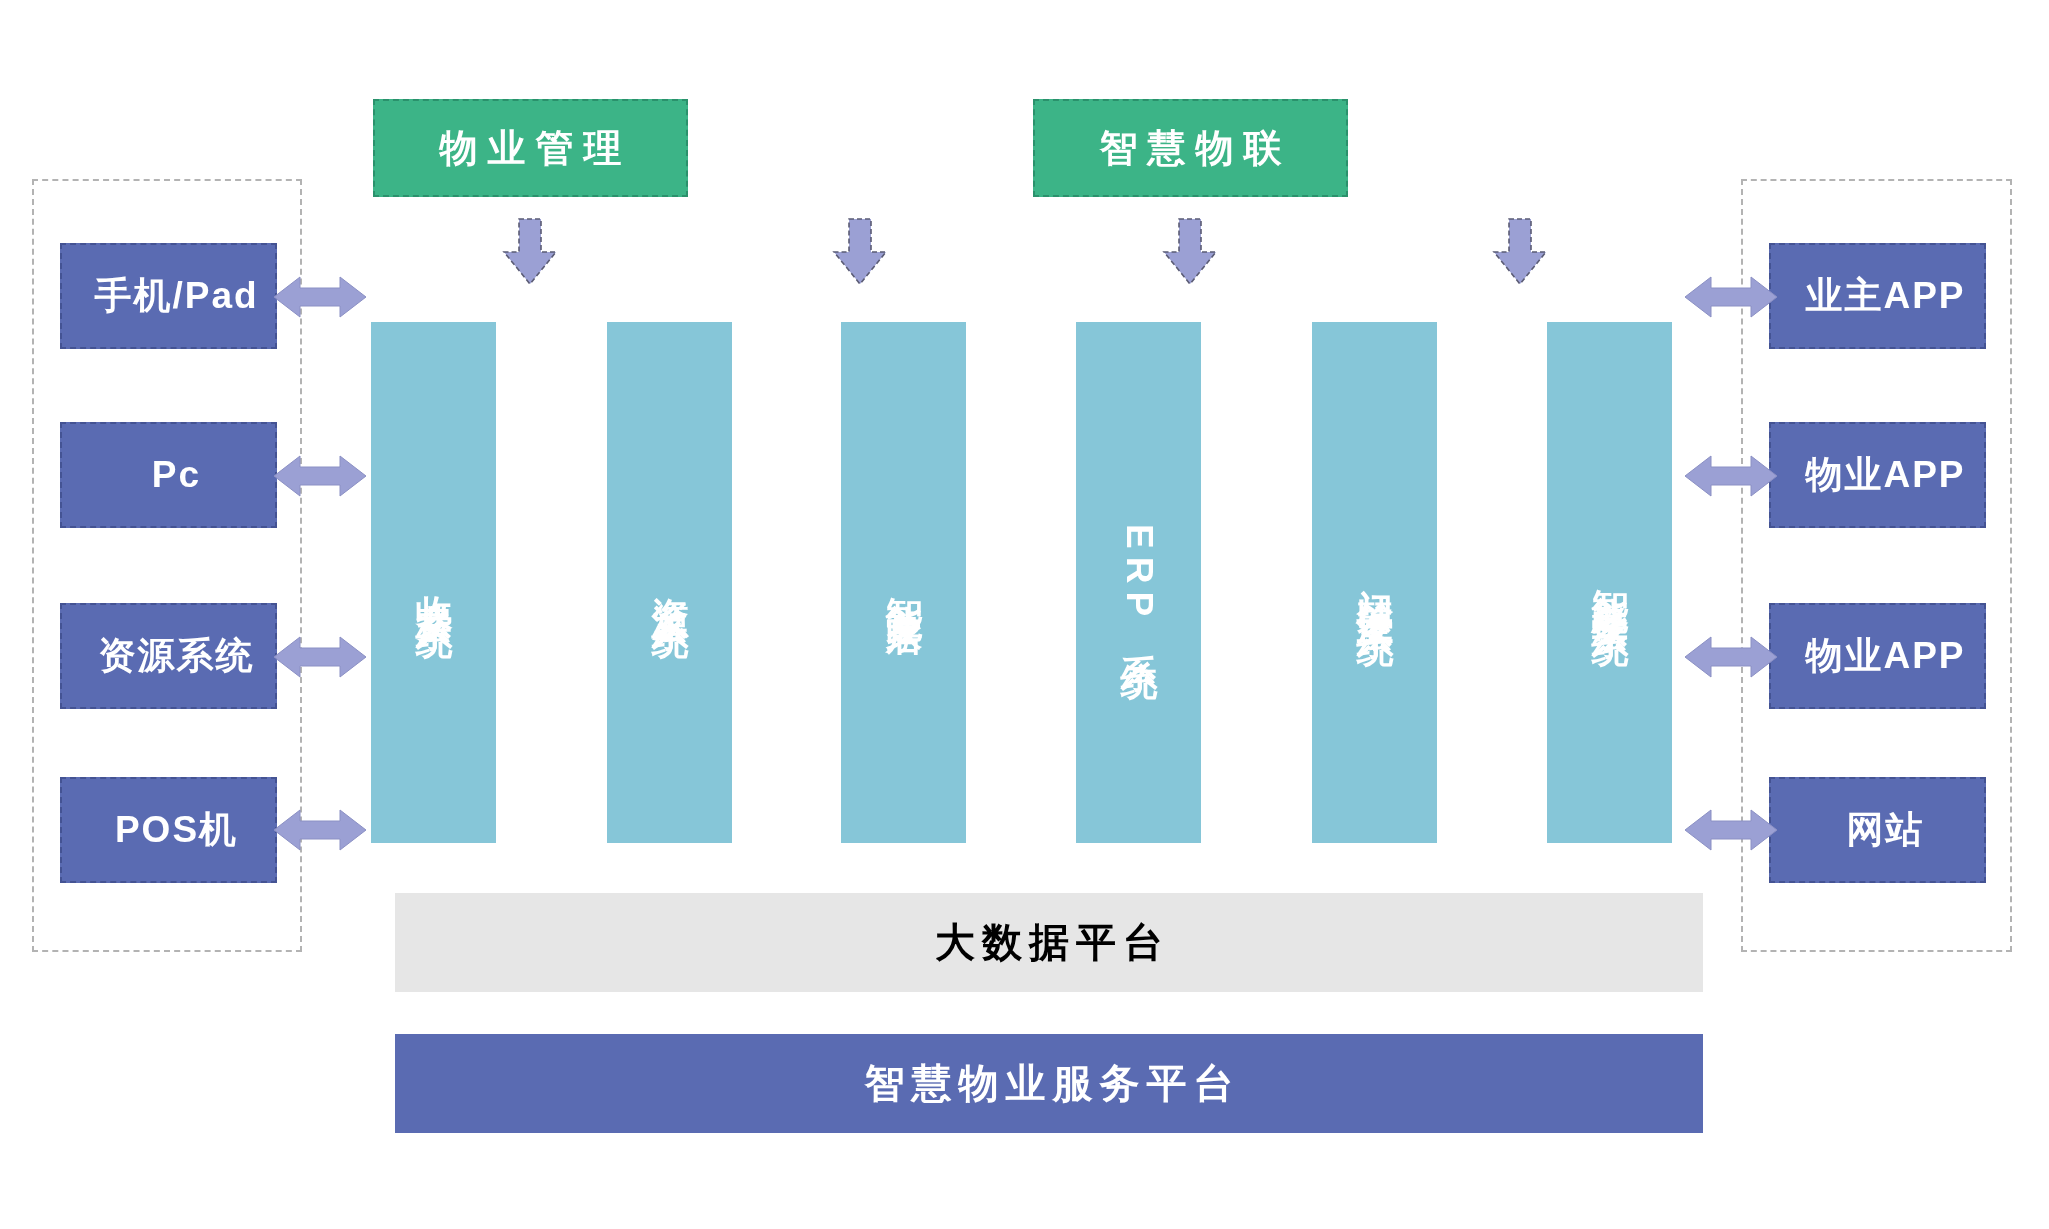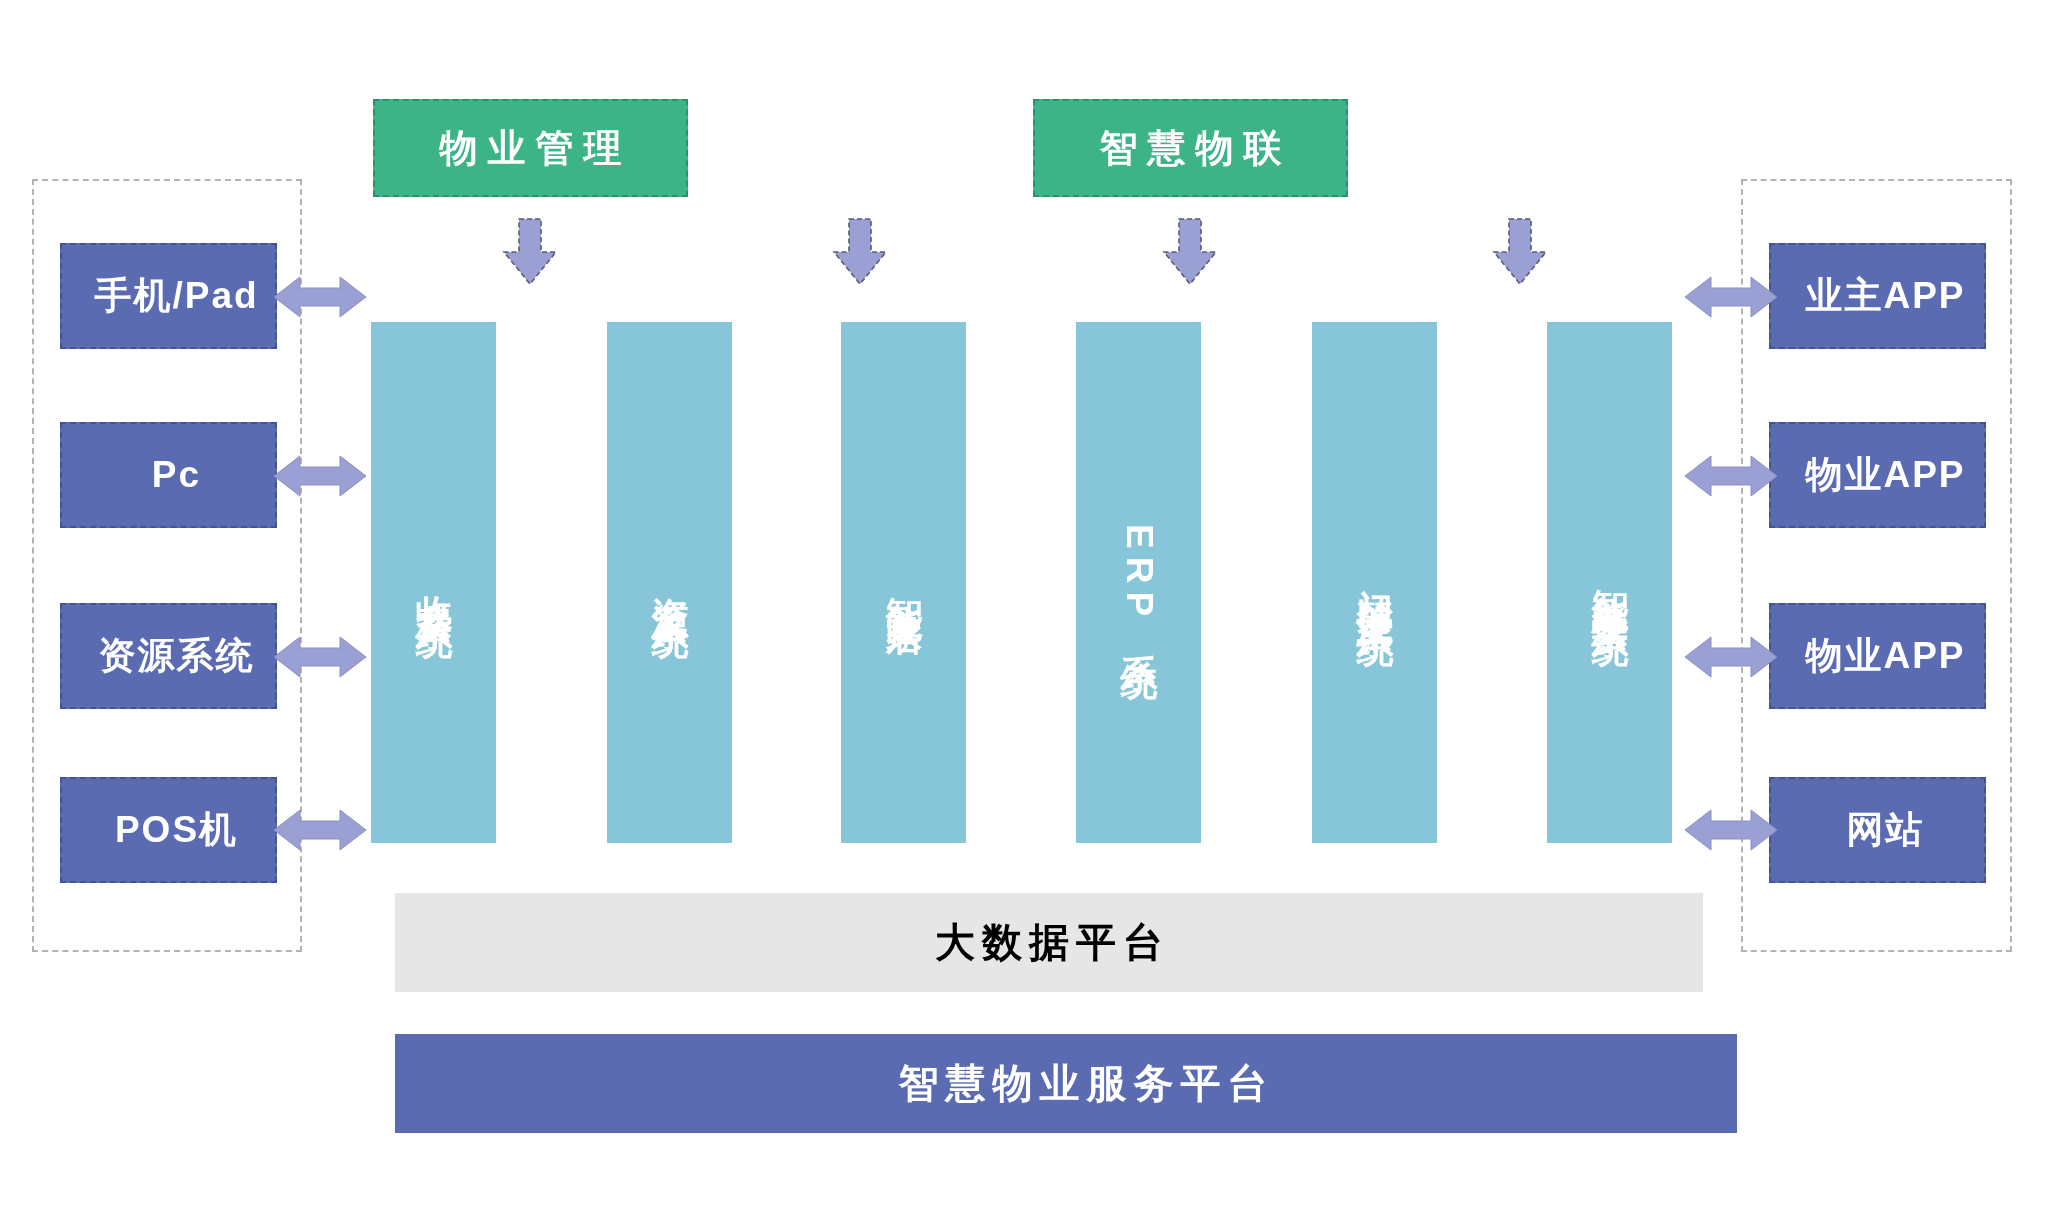--- a/index.html
+++ b/index.html
@@ -84,21 +84,21 @@
     white-space:nowrap;
   }
 
   
   .platform-bar{
     position:absolute;left:371px;width:1308px;height:99px;
     display:flex;align-items:center;justify-content:center;
     font-size:40px;letter-spacing:7px;text-indent:7px;margin-left:24px;
   }
   .platform-bar.bigdata{top:893px;background:#E6E6E6;color:#000000;}
-  .platform-bar.service{top:1034px;background:#5A6BB2;color:#ffffff;padding-left:34px;}
+  .platform-bar.service{top:1034px;background:#5A6BB2;color:#ffffff;}
 
   .arrow-fill{fill:#9BA0D4;}
   .arrow-dashed{stroke:#5a5b74;stroke-width:1.6;stroke-dasharray:5 3;}
   .arrow-plain{stroke:#8b90c4;stroke-width:1;}
 </style>
 </head>
 <body>
 
 <div class="canvas">
 

